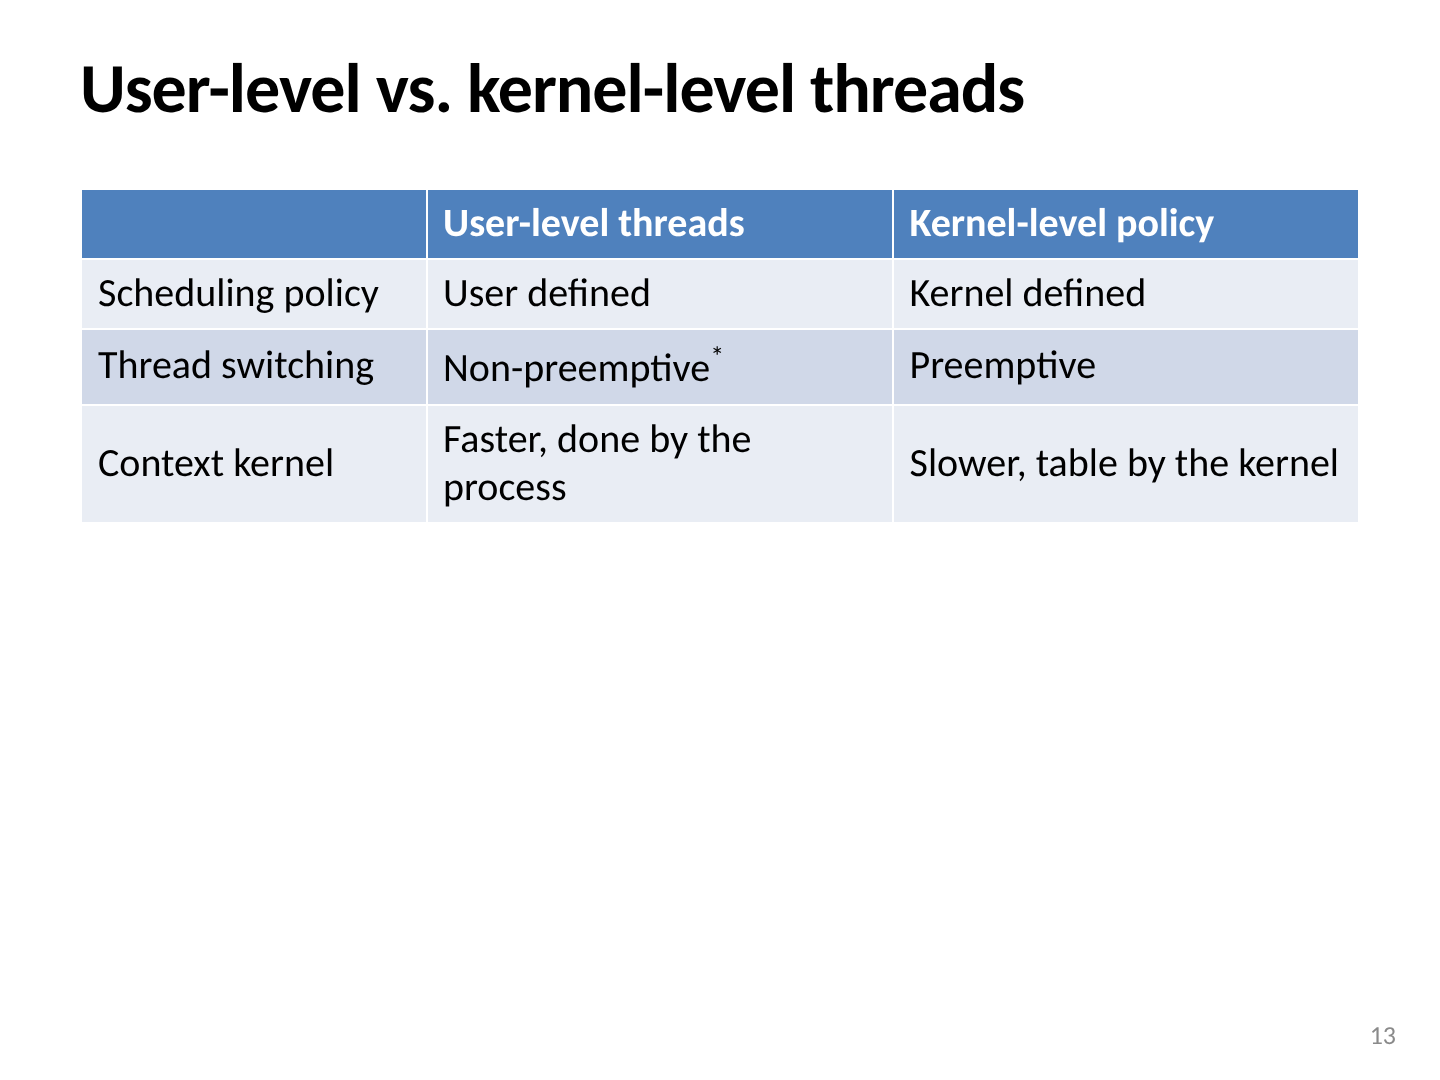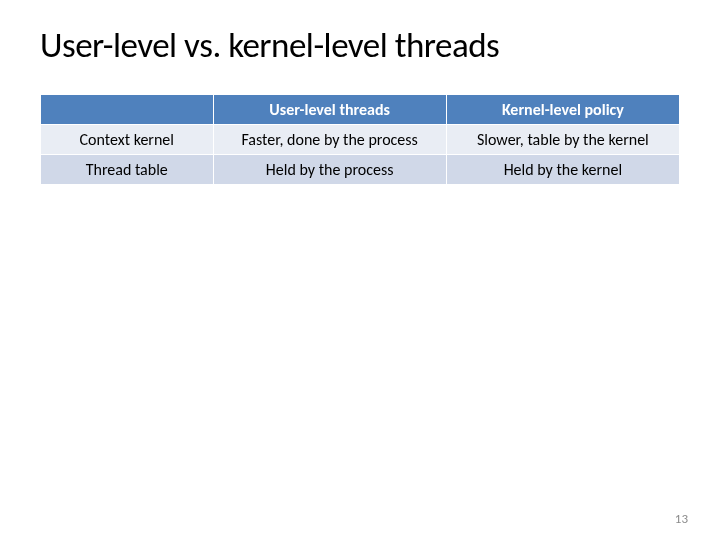--- a/index.html
+++ b/index.html
@@ -10,54 +10,54 @@
     font-family: Calibri, Arial, sans-serif;
     background: #fff;
     position: relative;
     box-sizing: border-box;
   }
   .slide {
     padding: 24px 40px 0 40px;
   }
   .title {
     font-size: 35px;
-    font-weight: 400;
+    font-weight: 700;
     color: #000;
     margin: 0 0 28px 0;
     letter-spacing: -0.5px;
   }
   table {
     border-collapse: collapse;
     width: 100%;
     table-layout: fixed;
   }
   th, td {
-    text-align: center;
-    font-size: 16px;
+    text-align: left;
+    font-size: 20px;
     padding: 5px 8px;
     border: 1px solid #fff;
     vertical-align: middle;
     font-weight: 400;
   }
   col.c0 { width: 27%; }
   col.c1 { width: 36.5%; }
   col.c2 { width: 36.5%; }
   thead th {
     background: #4f81bd;
     color: #fff;
     font-weight: 700;
   }
   thead th.blank {
     background: #4f81bd;
   }
   tbody tr:nth-child(odd)  td { background: #e9edf4; }
   tbody tr:nth-child(even) td { background: #d0d8e8; }
   .pagenum {
     position: absolute;
-    right: 32px;
+    right: 22px;
     bottom: 14px;
     font-size: 13px;
     color: #8a8a8a;
   }
   sup { font-size: 0.7em; }
 </style>
 </head>
 <body>
 
 <div class="slide">
@@ -71,26 +71,31 @@
       </colgroup>
     <thead>
       <tr>
         <th class="blank"></th>
         <th>User-level threads</th>
         <th>Kernel-level policy</th>
       </tr>
     </thead>
     <tbody>
       <tr>
+        <td>Scheduling policy</td>
+        <td>User defined</td>
+        <td>Kernel defined</td>
+      </tr>
+      <tr>
+        <td>Thread switching</td>
+        <td>Non-preemptive<sup>*</sup></td>
+        <td>Preemptive</td>
+      </tr>
+      <tr>
         <td>Context kernel</td>
         <td>Faster, done by the process</td>
         <td>Slower, table by the kernel</td>
-      </tr>
-      <tr>
-        <td>Thread table</td>
-        <td>Held by the process</td>
-        <td>Held by the kernel</td>
       </tr>
     </tbody>
   </table>
 </div>
 
 <div class="pagenum">13</div>
 
 </body></html>

